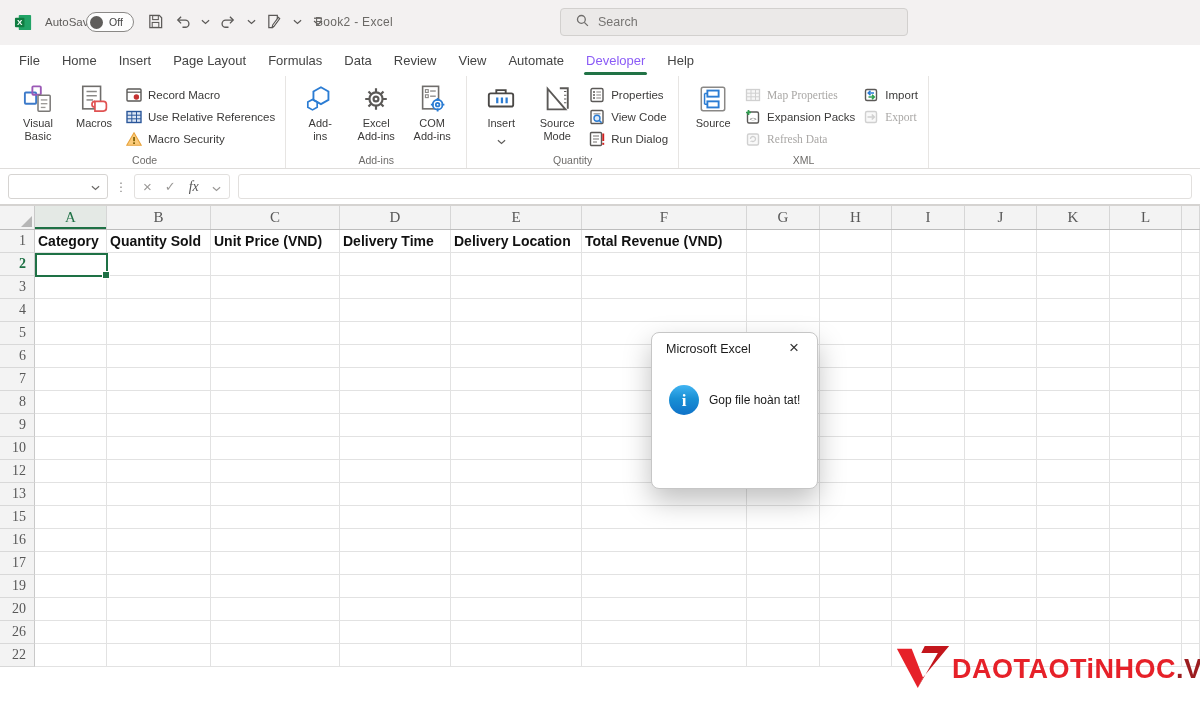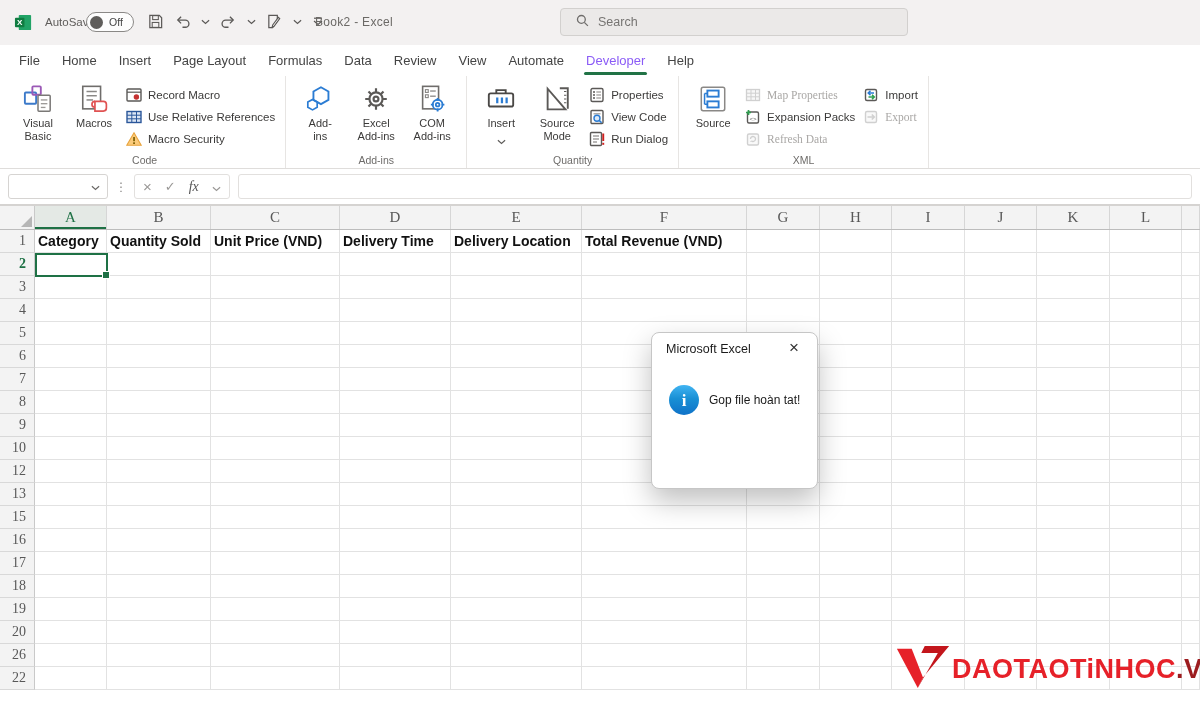--- a/index.html
+++ b/index.html
@@ -731,36 +731,20 @@
         <div class="gcell" style="width: 165px;"></div>
         <div class="gcell" style="width: 73px;"></div>
         <div class="gcell" style="width: 72px;"></div>
         <div class="gcell" style="width: 73px;"></div>
         <div class="gcell" style="width: 72px;"></div>
         <div class="gcell" style="width: 73px;"></div>
         <div class="gcell" style="width: 72px;"></div>
         <div class="gcell" style="width: 18px;"></div>
       </div>
       <div class="grow">
-        <div class="rowh">18</div>
-        <div class="gcell" style="width: 72px;"></div>
-        <div class="gcell" style="width: 104px;"></div>
-        <div class="gcell" style="width: 129px;"></div>
-        <div class="gcell" style="width: 111px;"></div>
-        <div class="gcell" style="width: 131px;"></div>
-        <div class="gcell" style="width: 165px;"></div>
-        <div class="gcell" style="width: 73px;"></div>
-        <div class="gcell" style="width: 72px;"></div>
-        <div class="gcell" style="width: 73px;"></div>
-        <div class="gcell" style="width: 72px;"></div>
-        <div class="gcell" style="width: 73px;"></div>
-        <div class="gcell" style="width: 72px;"></div>
-        <div class="gcell" style="width: 18px;"></div>
-      </div>
-      <div class="grow">
         <div class="rowh">19</div>
         <div class="gcell" style="width: 72px;"></div>
         <div class="gcell" style="width: 104px;"></div>
         <div class="gcell" style="width: 129px;"></div>
         <div class="gcell" style="width: 111px;"></div>
         <div class="gcell" style="width: 131px;"></div>
         <div class="gcell" style="width: 165px;"></div>
         <div class="gcell" style="width: 73px;"></div>
         <div class="gcell" style="width: 72px;"></div>
         <div class="gcell" style="width: 73px;"></div>

